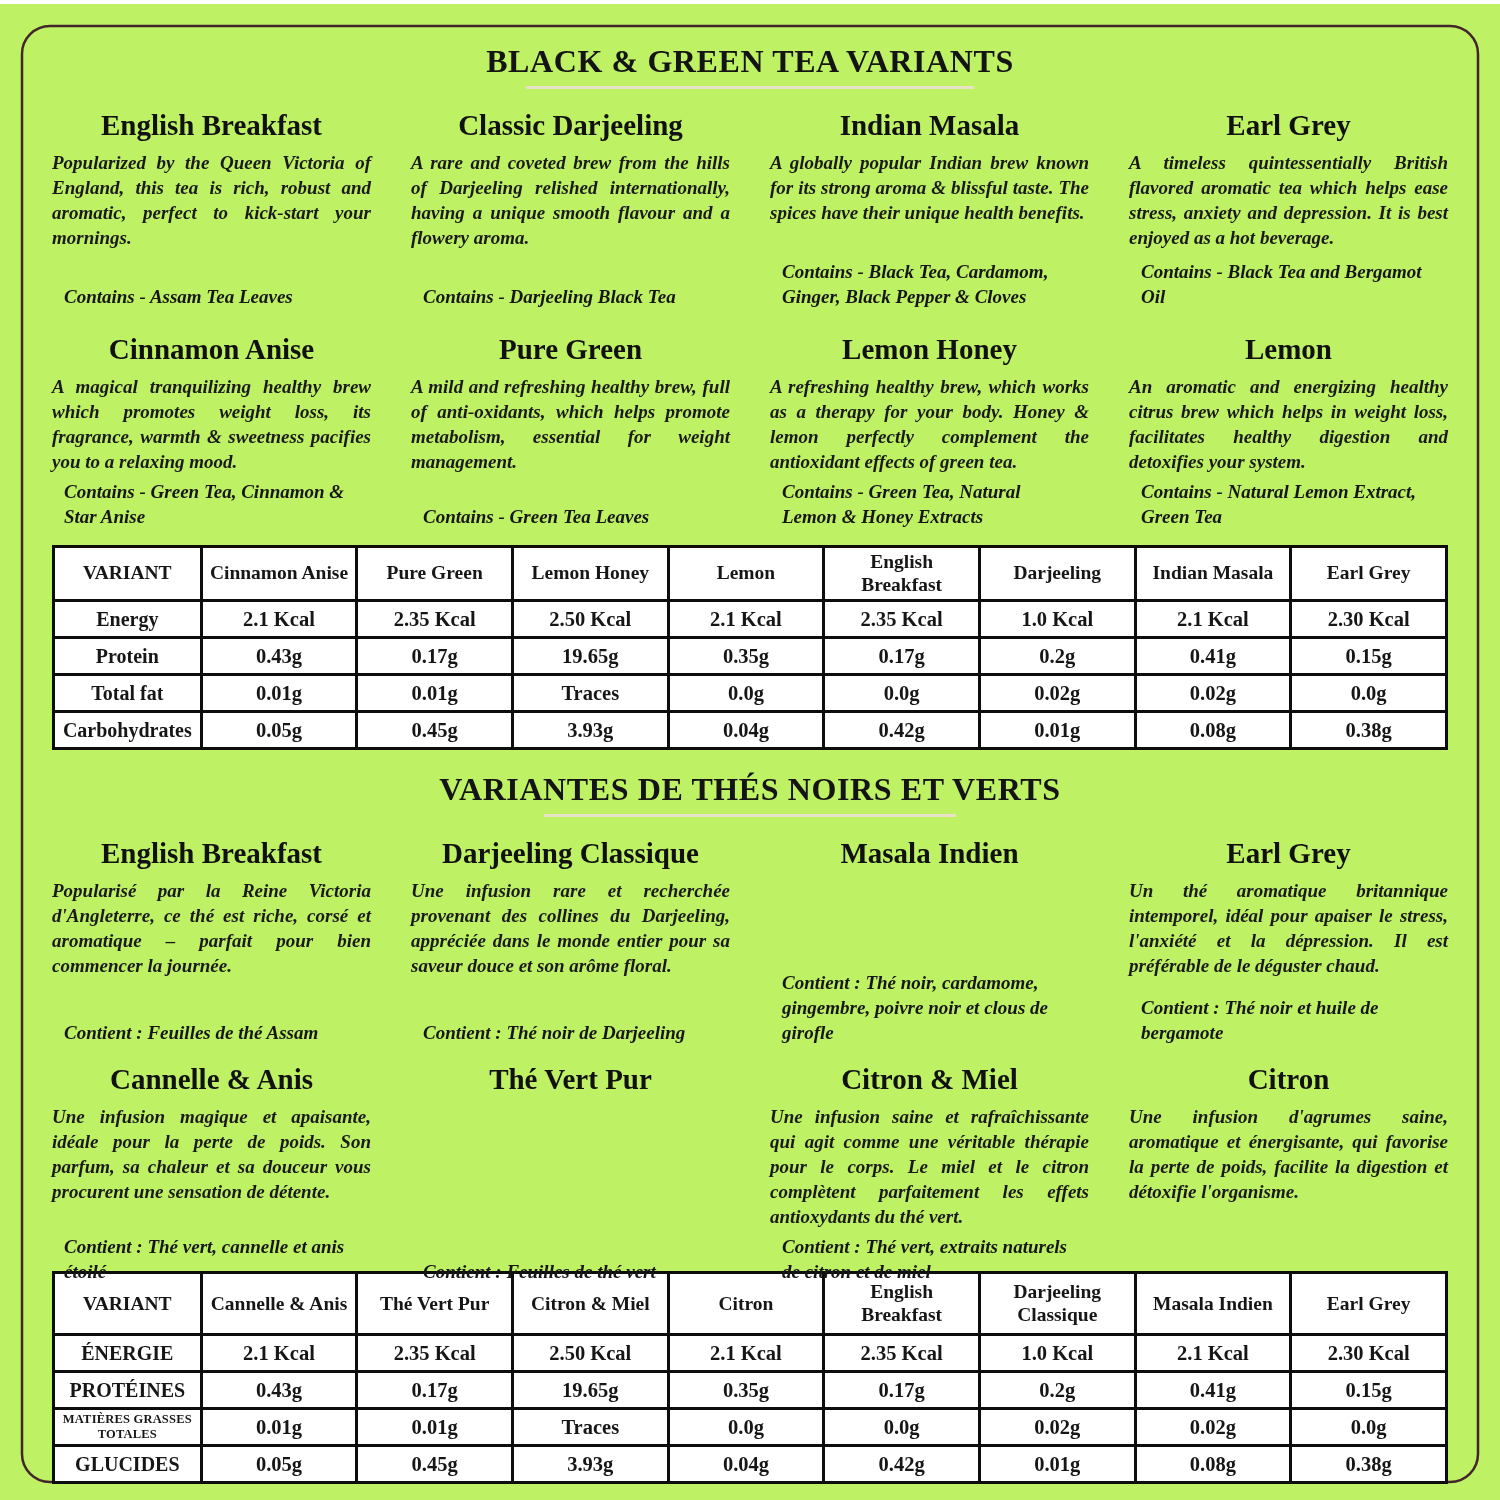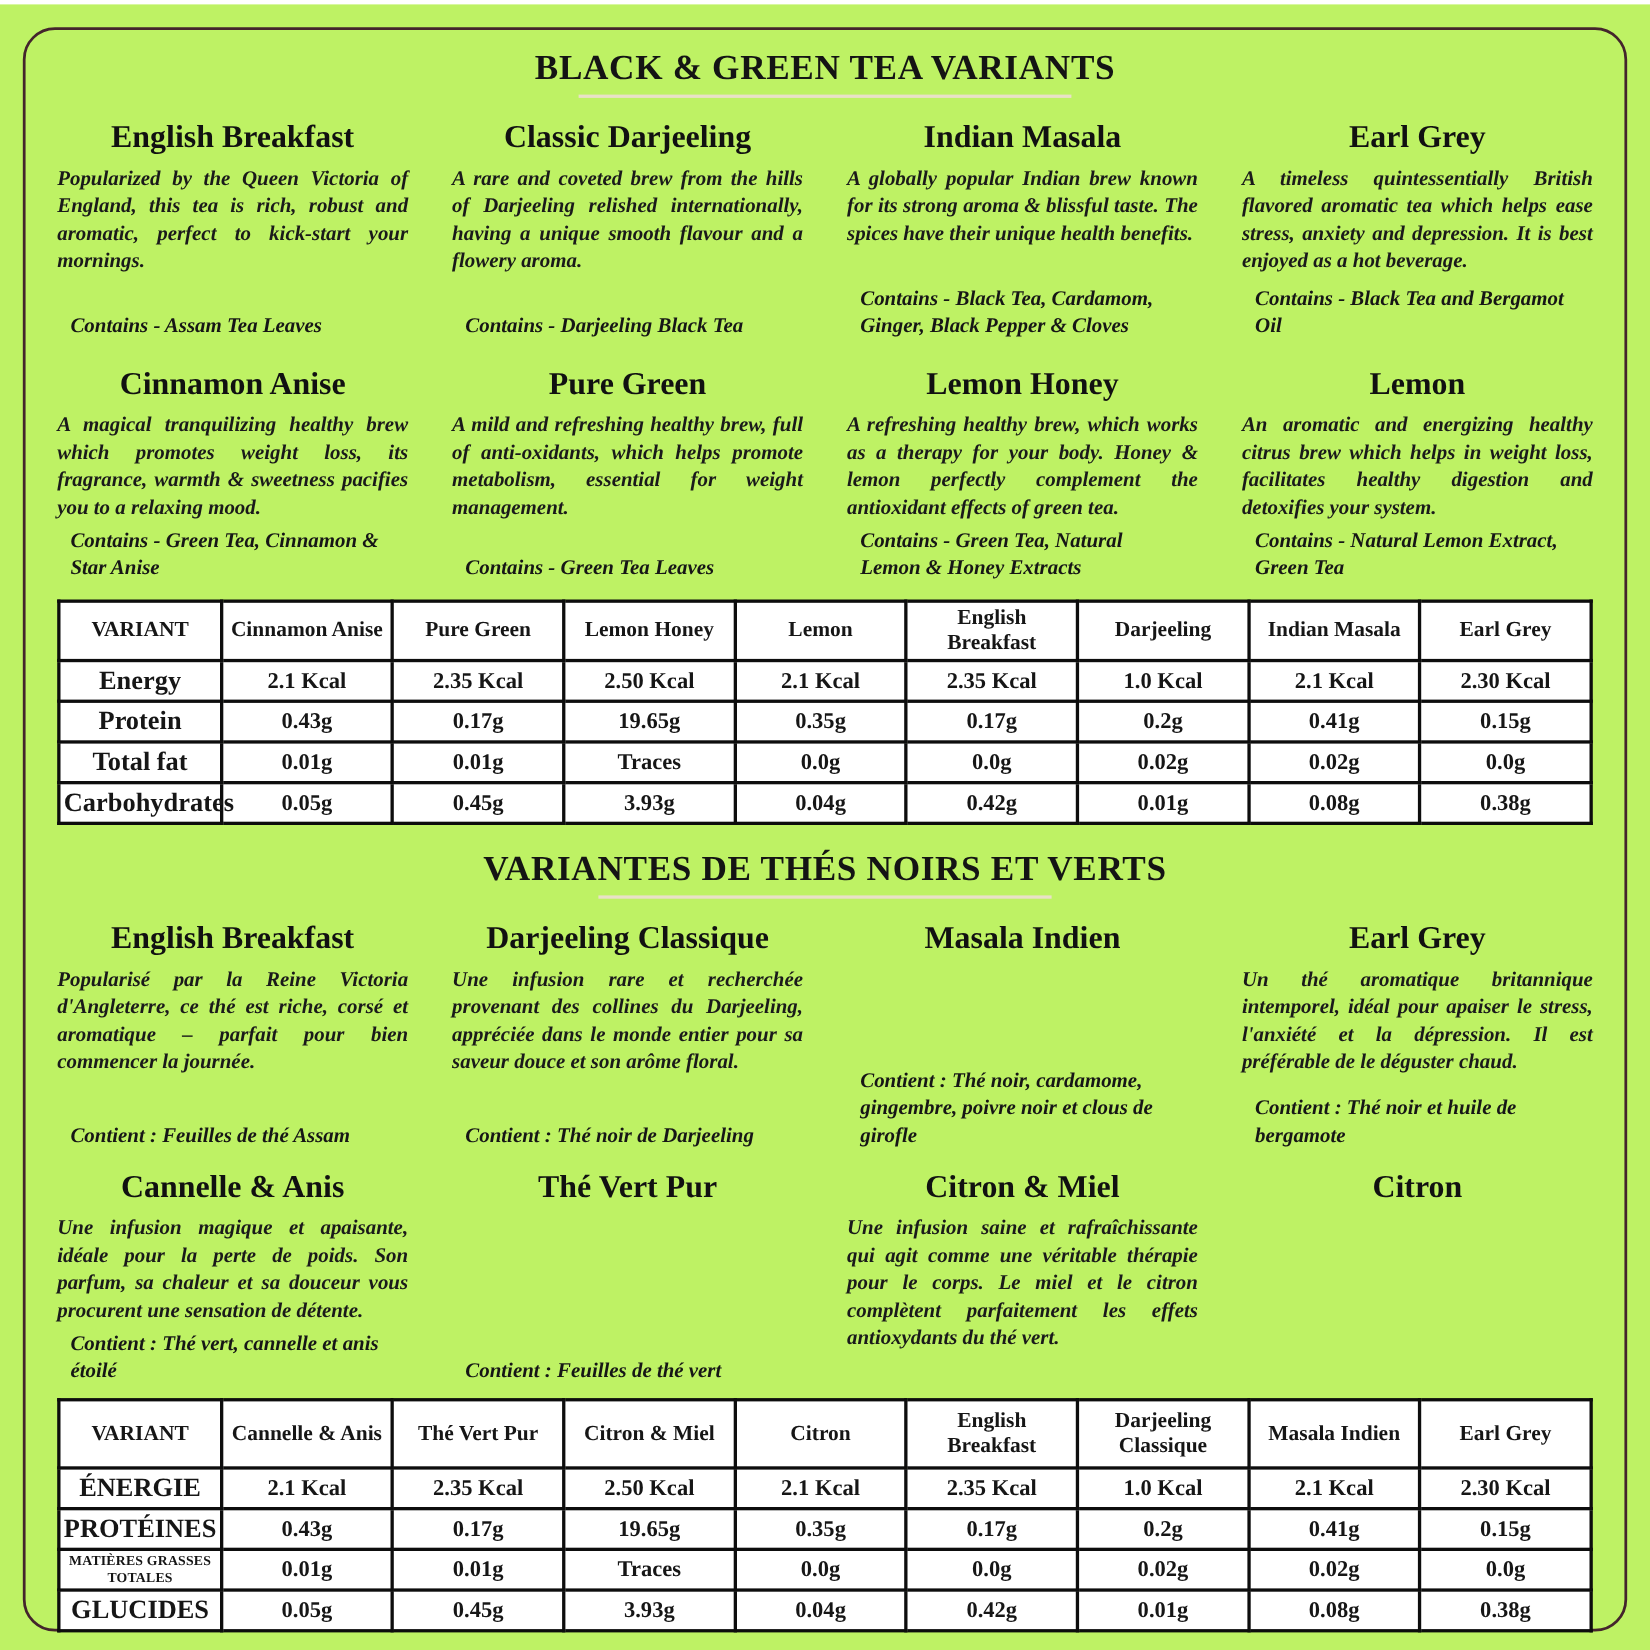--- a/index.html
+++ b/index.html
@@ -55,21 +55,21 @@
     margin-top:6px;
   }
   table.nutrition th, table.nutrition td {
     border:3px solid #0d0d0d; text-align:center; vertical-align:middle;
     font-weight:bold; padding:2px 3px; background:#fff;
   }
   table.nutrition col.c-label { width:10.6%; }
   table.nutrition thead th { font-size:19.5px; line-height:1.15; }
   table.nutrition thead tr { height:54px; }
   table.nutrition tbody tr { height:37px; }
-  table.nutrition tbody th { font-size:24px; }
+  table.nutrition tbody th { font-size:20px; }
   table.nutrition td { font-size:20.5px; }
   table.nutrition tbody th.small { font-size:12.5px; line-height:1.2; letter-spacing:0.2px; }
   #french-table thead tr { height:62px; }
 
   .mt-table1 { margin-top:6px; }
   .title-fr-wrap { margin-top:22px; }
 </style>
 </head>
 <body>
 
@@ -232,23 +232,25 @@
             <p class="tea-desc">Une infusion magique et apaisante, idéale pour la perte de poids. Son parfum, sa chaleur et sa douceur vous procurent une sensation de détente.</p>
             <p class="tea-contains">Contient : Thé vert, cannelle et anis étoilé</p>
           </div>
           <div class="tea-card">
             <h2 class="tea-name">Thé Vert Pur</h2>
             <p class="tea-contains">Contient : Feuilles de thé vert</p>
           </div>
           <div class="tea-card">
             <h2 class="tea-name">Citron &amp; Miel</h2>
             <p class="tea-desc">Une infusion saine et rafraîchissante qui agit comme une véritable thérapie pour le corps. Le miel et le citron complètent parfaitement les effets antioxydants du thé vert.</p>
+            <p class="tea-contains">Contient : Thé vert, extraits naturels de citron et de miel</p>
           </div>
           <div class="tea-card">
             <h2 class="tea-name">Citron</h2>
+            <p class="tea-desc">Une infusion d'agrumes saine, aromatique et énergisante, qui favorise la perte de poids, facilite la digestion et détoxifie l'organisme.</p>
           </div>
         </div>
       <table class="nutrition" id="french-table">
           <colgroup>
             <col class="c-label">
             <col>
             <col>
             <col>
             <col>
             <col>

